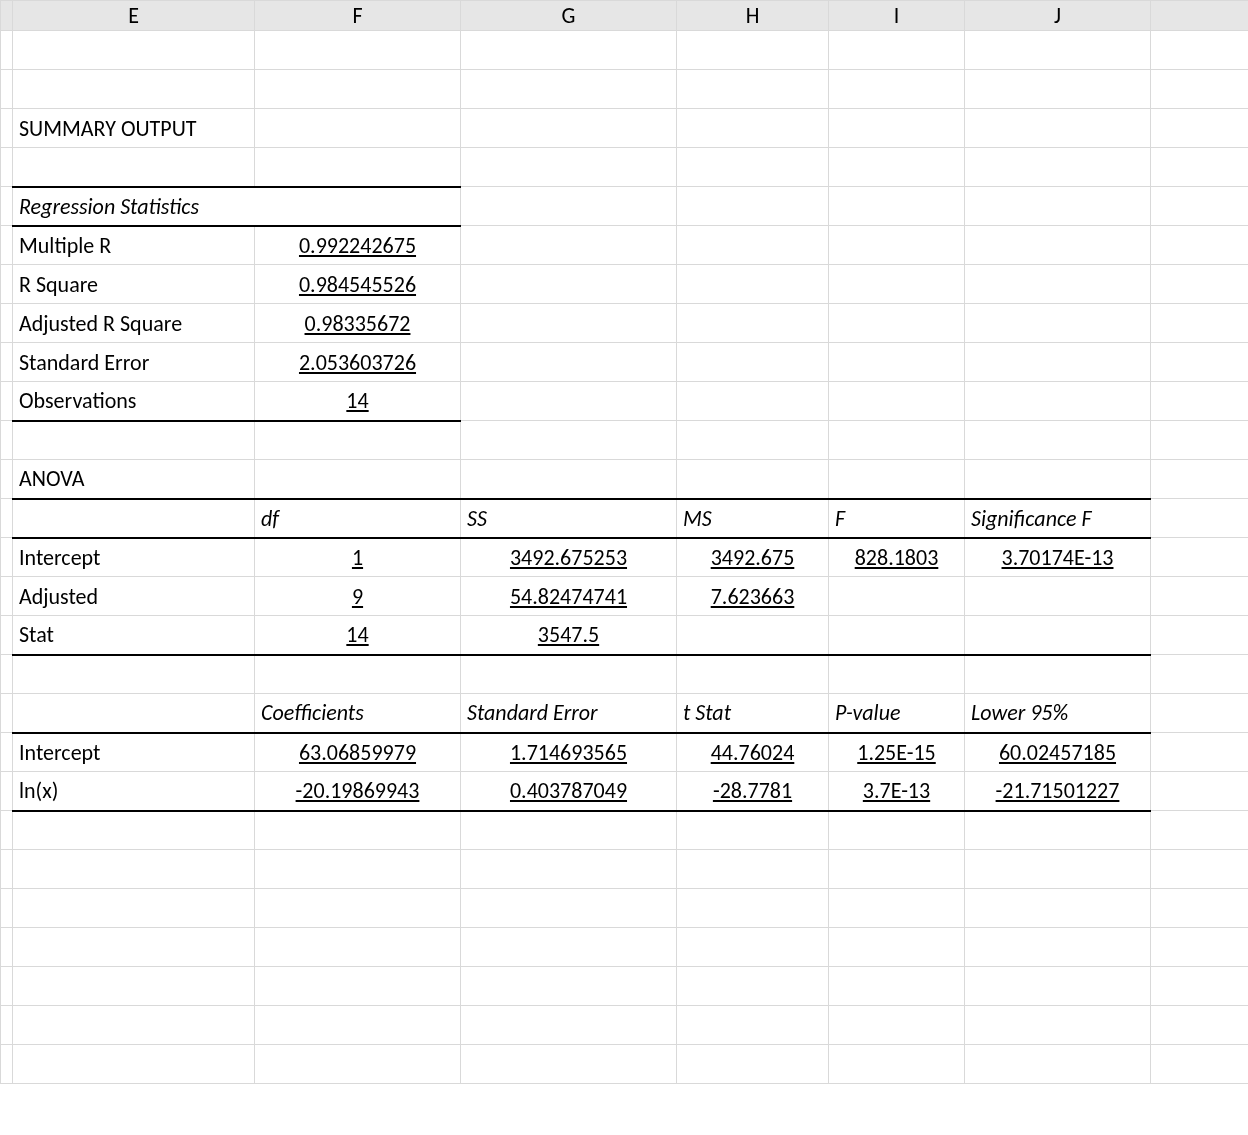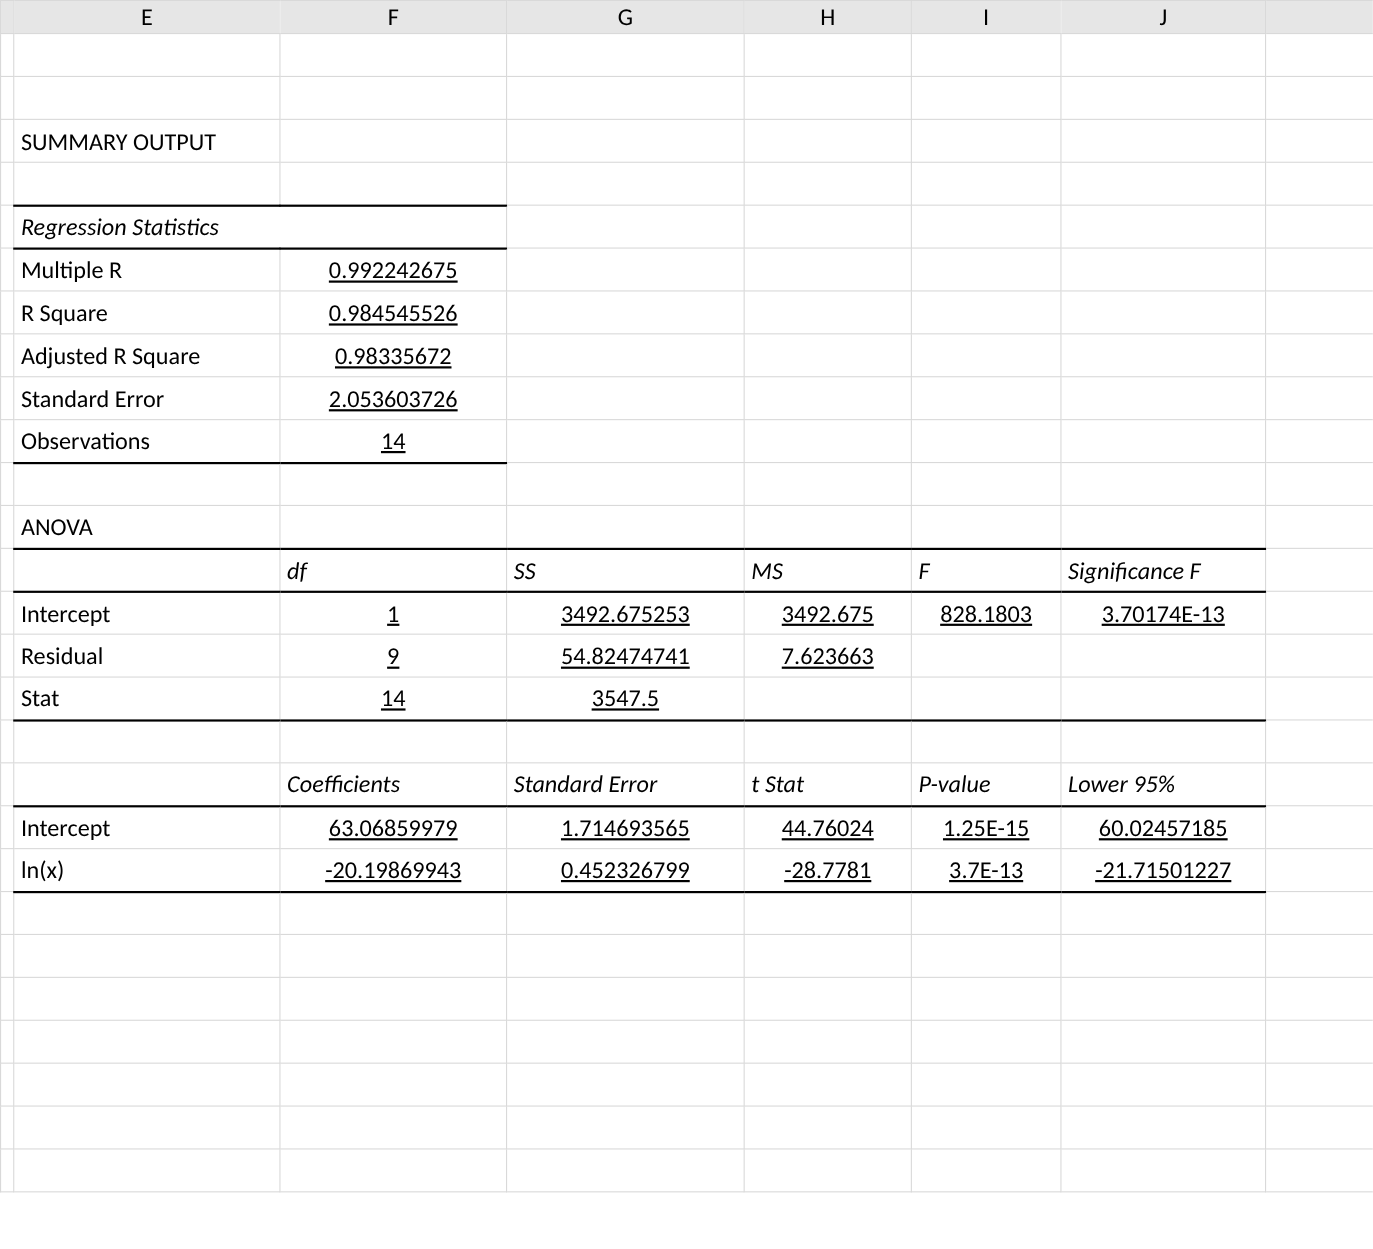--- a/index.html
+++ b/index.html
@@ -216,21 +216,21 @@
   <td class="right">1</td>
   <td class="right">3492.675253</td>
   <td class="right">3492.675</td>
   <td class="right">828.1803</td>
   <td class="right">3.70174E-13</td>
   <td></td>
         </tr>
 
 <tr>
           <td class="stub"></td>
-  <td>Residual</td>
+  <td>Adjusted</td>
   <td class="right">9</td>
   <td class="right">54.82474741</td>
   <td class="right">7.623663</td>
   <td class="right"></td>
   <td class="right"></td>
   <td></td>
         </tr>
 
 <tr>
           <td class="stub"></td>
@@ -273,21 +273,21 @@
   <td class="right">44.76024</td>
   <td class="right">1.25E-15</td>
   <td class="right">60.02457185</td>
   <td></td>
         </tr>
 
 <tr>
           <td class="stub"></td>
   <td class="bb">ln(x)</td>
   <td class="right bb">-20.19869943</td>
-  <td class="right bb">0.452326799</td>
+  <td class="right bb">0.403787049</td>
   <td class="right bb">-28.7781</td>
   <td class="right bb">3.7E-13</td>
   <td class="right bb">-21.71501227</td>
   <td></td>
         </tr>
 
 <tr>
           <td class="stub"></td>
           <td></td>
           <td></td>

